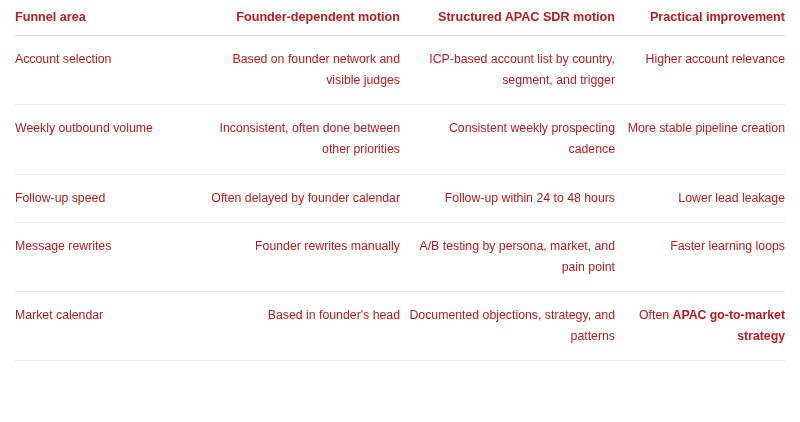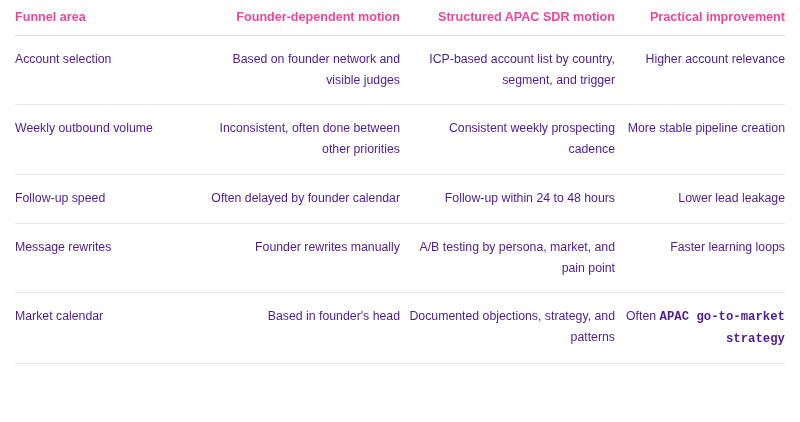--- a/index.html
+++ b/index.html
@@ -31,52 +31,52 @@
   }
 
   table.comparison col.c1 { width: 180px; }
   table.comparison col.c2 { width: 205px; }
   table.comparison col.c3 { width: 215px; }
   table.comparison col.c4 { width: 170px; }
 
   table.comparison thead th {
     font-weight: bold;
     font-size: 12.6px;
-    color: #ec4899;
+    color: #b91c1c;
     padding: 9px 0 9px 0;
     border-bottom: 1px solid #dddddd;
     vertical-align: bottom;
     line-height: 1.35;
   }
   table.comparison thead th.h1 { text-align: left; }
   table.comparison thead th.h2,
   table.comparison thead th.h3,
   table.comparison thead th.h4 { text-align: right; }
 
   table.comparison tbody td {
     padding: 13px 0 13px 0;
     border-bottom: 1px solid #e8e8e8;
     vertical-align: top;
     line-height: 1.72;
-    color: #4c1d95;
+    color: #b91c1c;
     margin-left: 33px;
   }
   table.comparison tbody tr:last-child td {
     border-bottom: none;
   }
   table.comparison tbody td.col-1 { text-align: left; }
   table.comparison tbody td.col-2,
   table.comparison tbody td.col-3,
   table.comparison tbody td.col-4 { text-align: right; }
 
   table.comparison tbody td .cellbox {
     display: block;
   }
 
-  .bold-frag { font-weight: bold; font-family: Liberation Mono, monospace; }
+  .bold-frag { font-weight: bold; }
 </style>
 </head>
 <body>
 
 <div class="table-wrap">
   <table class="comparison">
     <colgroup>
       <col class="c1">
       <col class="c2">
       <col class="c3">

